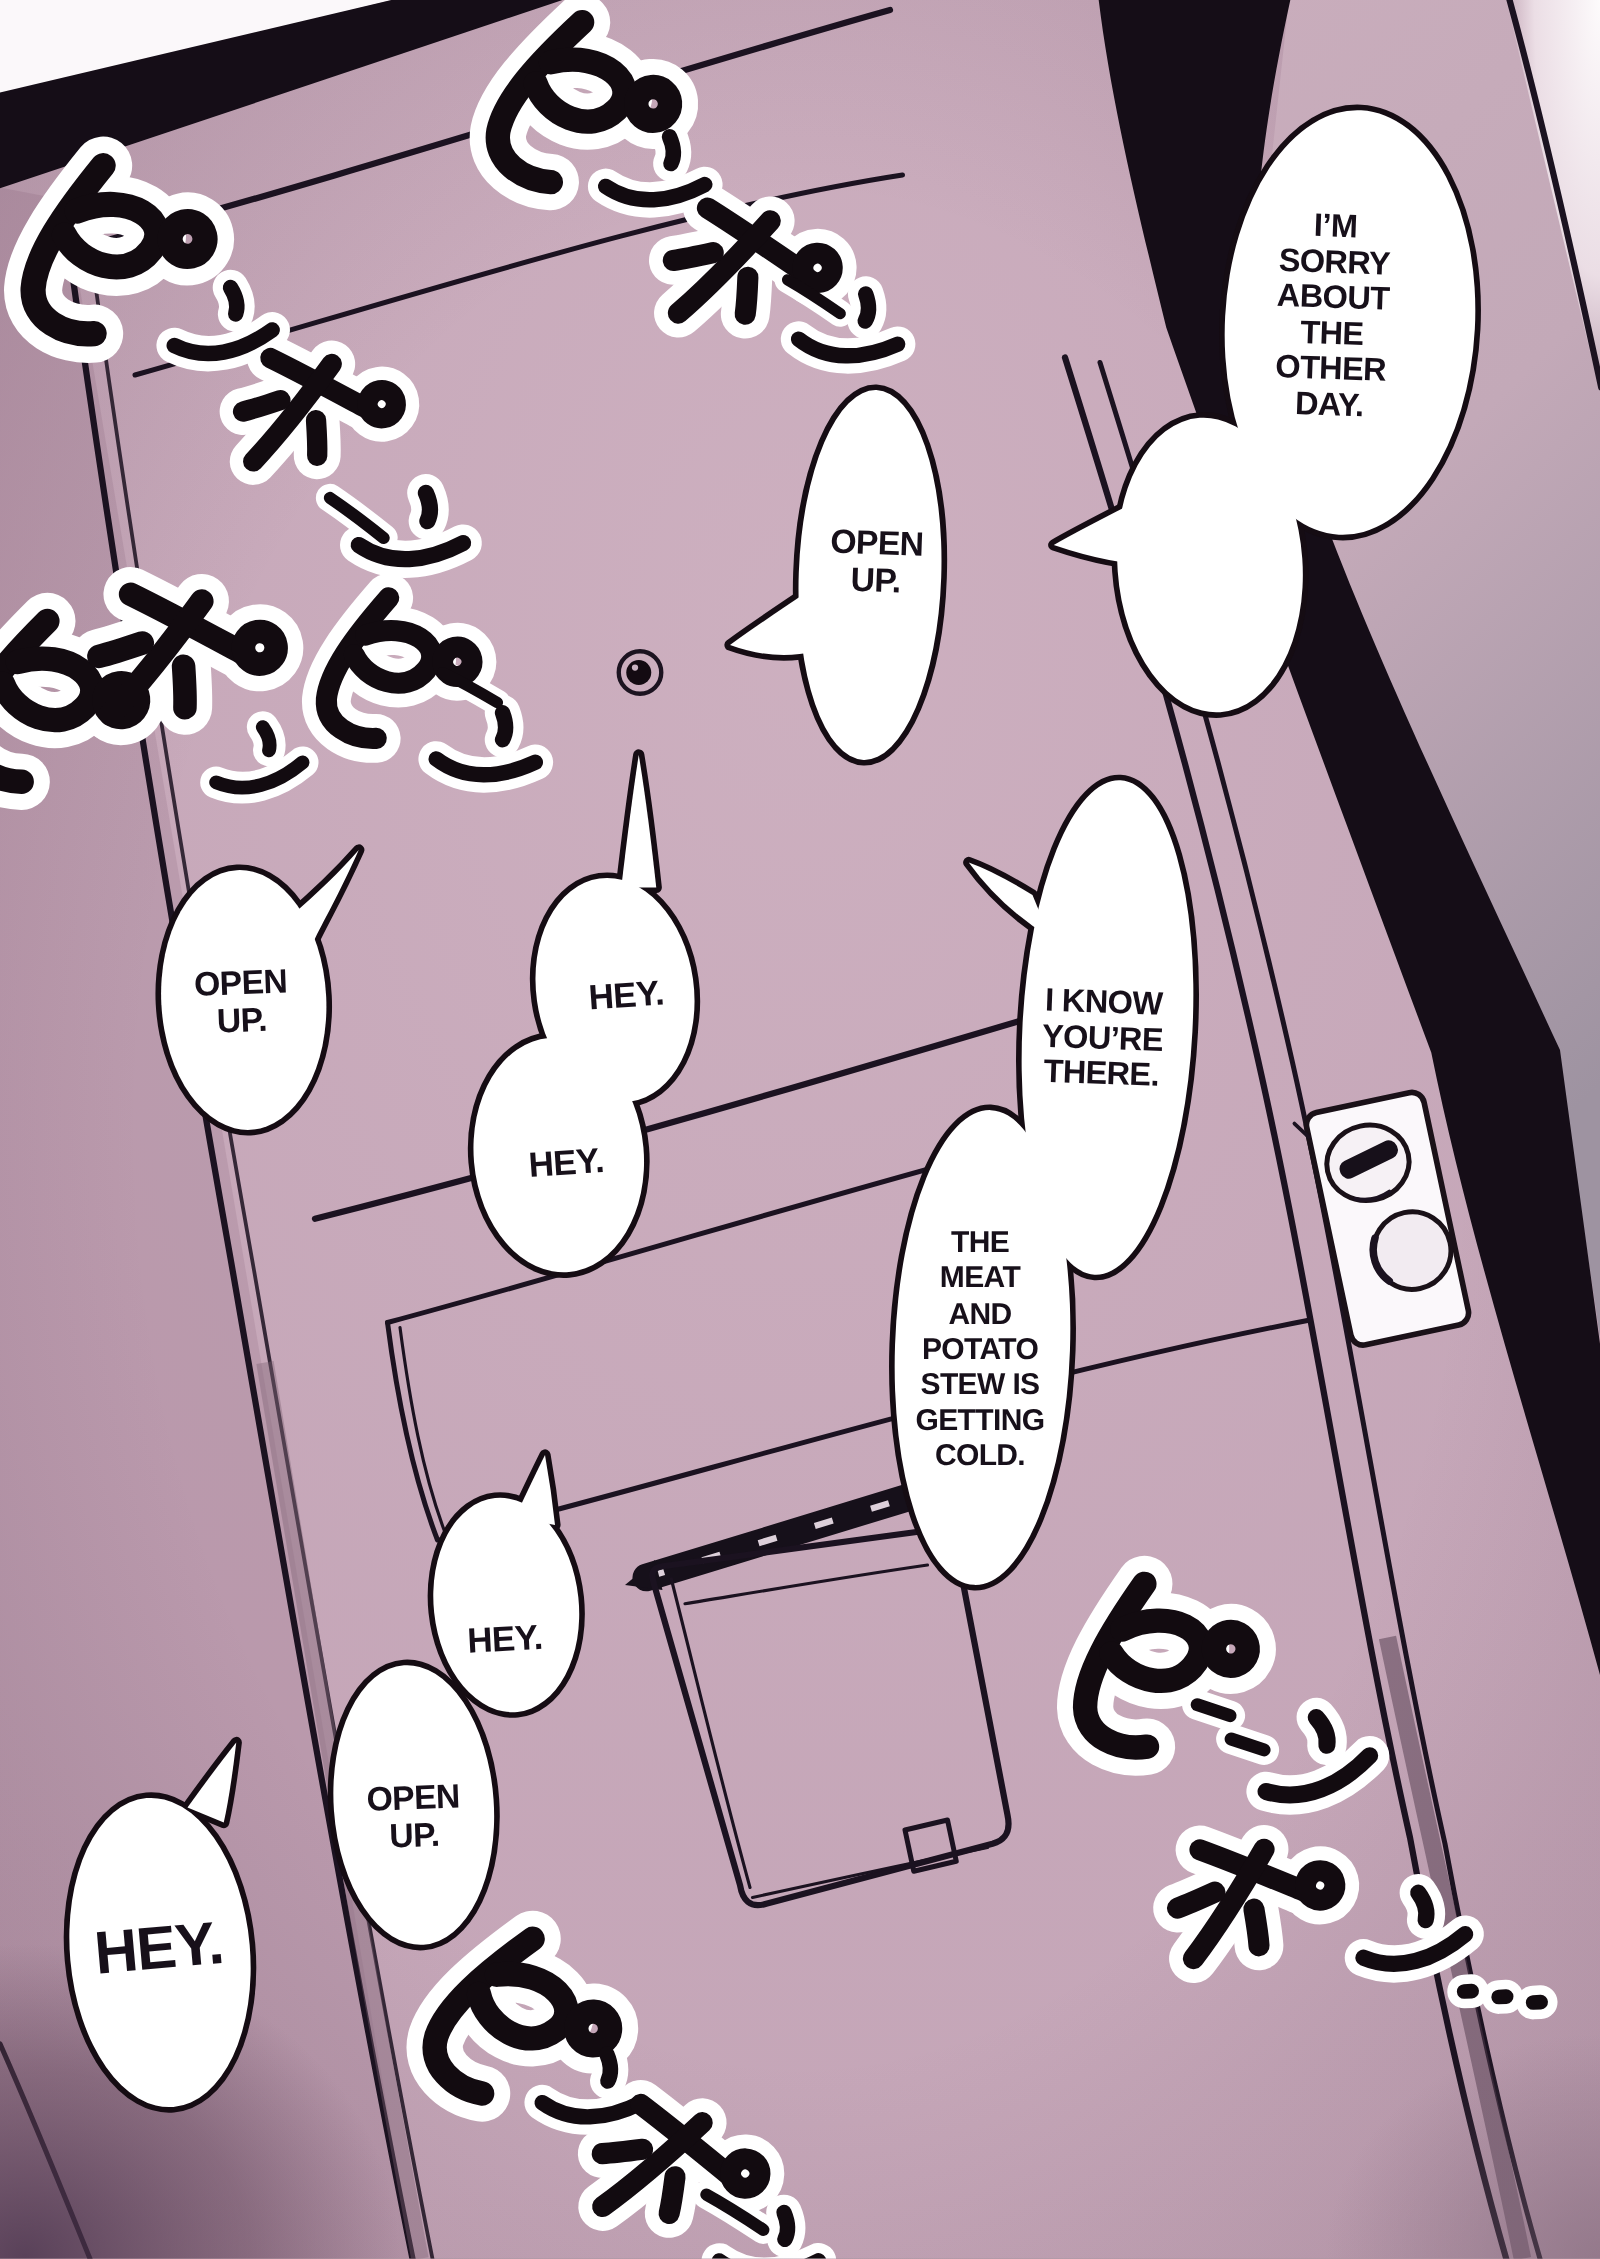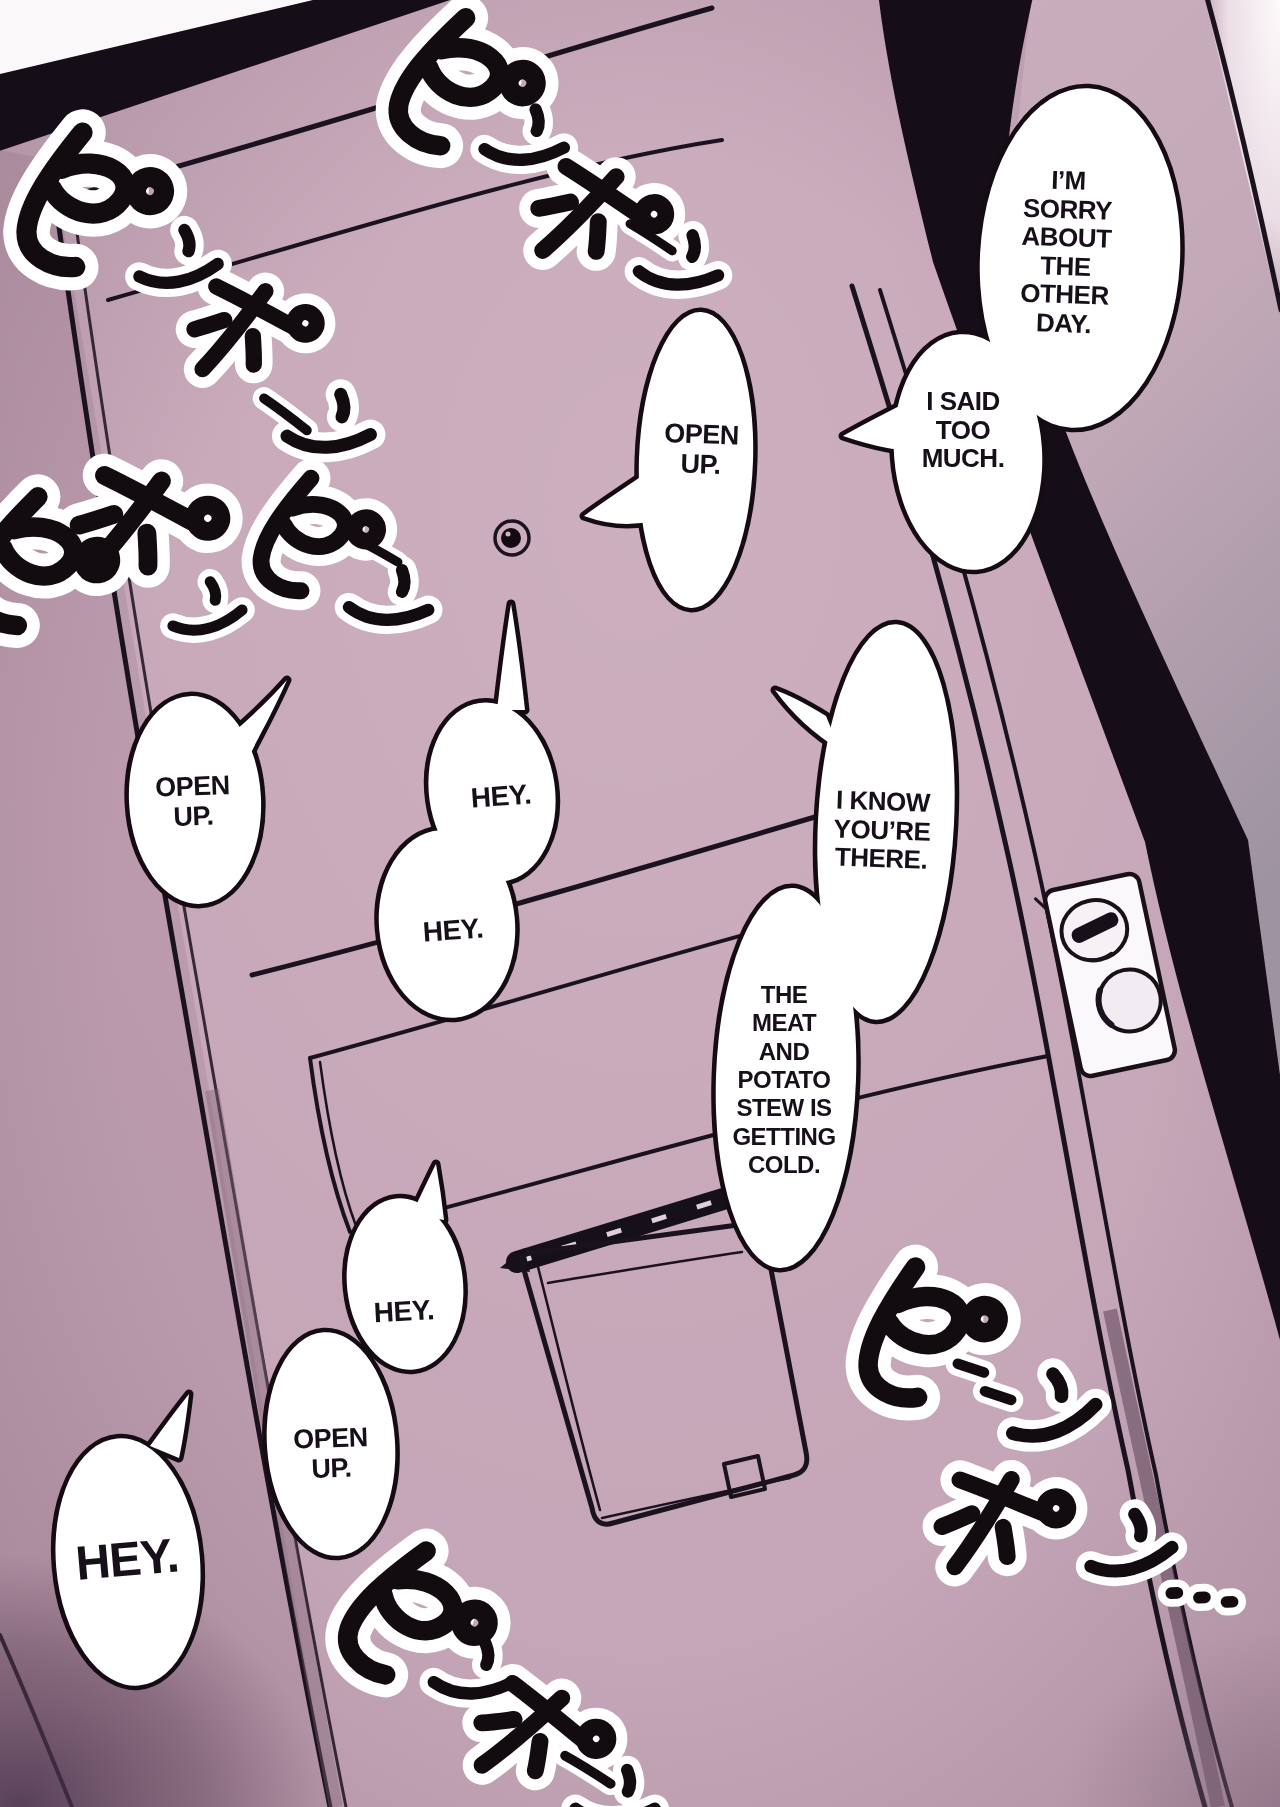--- a/index.html
+++ b/index.html
@@ -242,23 +242,20 @@
     <use href="#bubble-geometry" class="b-fill"></use>
   </g>
 </svg>
 
 <div class="btxt" style="left:1066px;top:252px;width:170px;font-size:26px;transform:translate(-50%,-50%) rotate(2deg);">I’M
 SORRY
 ABOUT
 THE
 OTHER
 DAY.</div>
-<div class="btxt" style="left:963px;top:430px;width:150px;font-size:26px;">I SAID
-TOO
-MUCH.</div>
 <div class="btxt" style="left:701px;top:450px;width:130px;font-size:27px;transform:translate(-50%,-50%) rotate(2deg);">OPEN
 UP.</div>
 <div class="btxt" style="left:193px;top:802px;width:130px;font-size:27px;transform:translate(-50%,-50%) rotate(-2deg);">OPEN
 UP.</div>
 <div class="btxt" style="left:501px;top:797px;width:140px;font-size:28px;transform:translate(-50%,-50%) rotate(-4deg);">HEY.</div>
 <div class="btxt" style="left:453px;top:931px;width:140px;font-size:28px;transform:translate(-50%,-50%) rotate(-4deg);">HEY.</div>
 <div class="btxt" style="left:882px;top:830px;width:150px;font-size:26px;transform:translate(-50%,-50%) rotate(2deg);">I KNOW
 YOU’RE
 THERE.</div>
 <div class="btxt" style="left:784px;top:1080px;width:150px;font-size:24px;line-height:1.18;">THE

